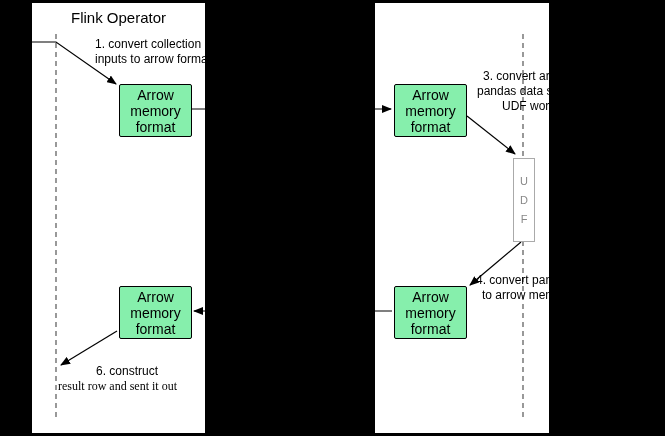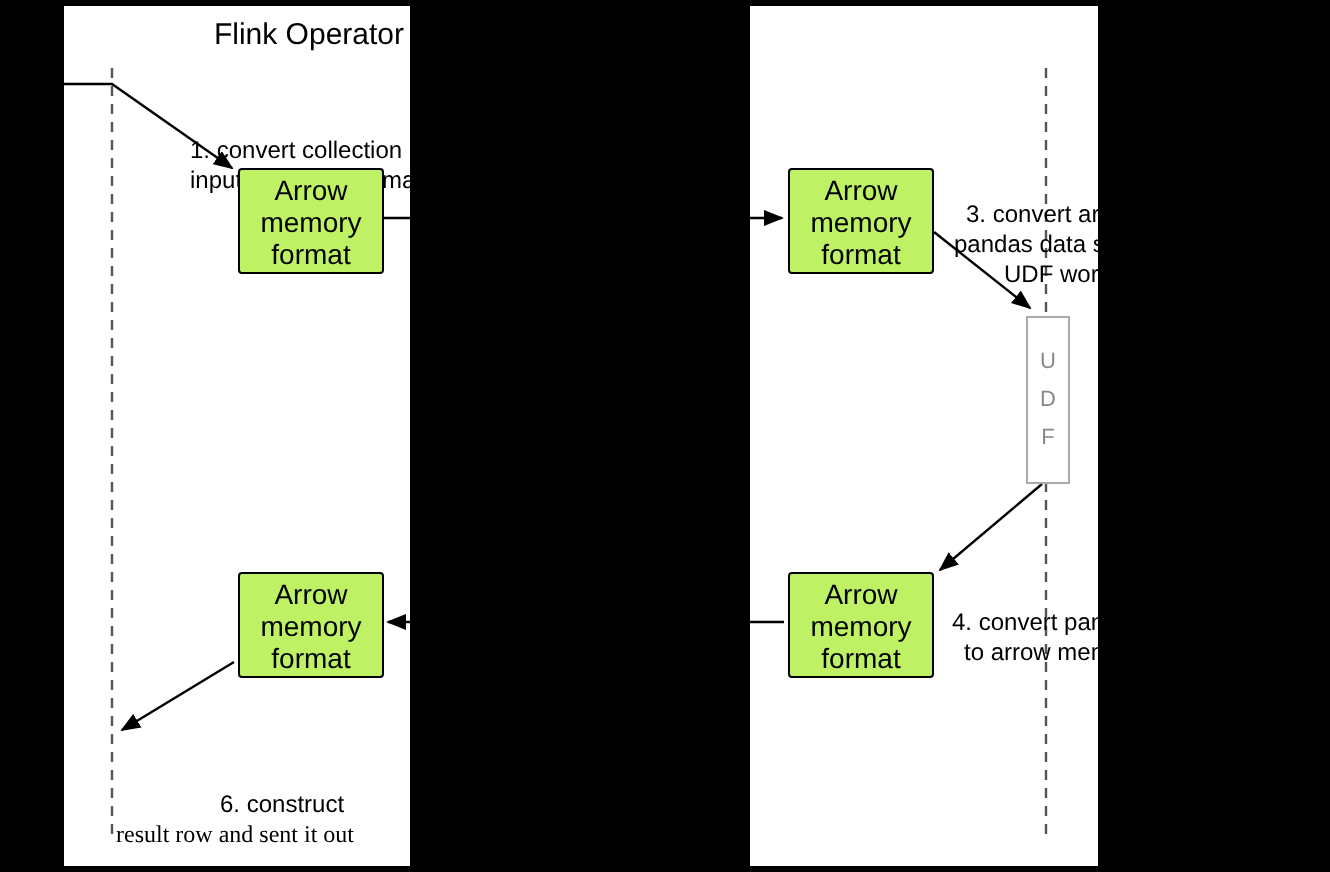--- a/index.html
+++ b/index.html
@@ -26,26 +26,25 @@
   #right-panel { left: 374px; top: 2px; width: 176px; height: 432px; }
 
   .panel-title {
     position: absolute;
     top: 6px; left: 0;
     width: 100%;
     text-align: center;
     font-size: 15px;
     color: #000000;
     z-index: 10;
-    padding-left: 36px;
   }
   .node-box {
     position: absolute;
     width: 73px; height: 53px;
-    background: #bef264;
+    background: #86efac;
     border: 1px solid #000000;
     border-radius: 2px;
     box-sizing: border-box;
     display: flex;
     align-items: center;
     justify-content: center;
     text-align: center;
     font-size: 14px;
     line-height: 16px;
     color: #000000;
@@ -56,26 +55,25 @@
   #flink-box-top,  #python-box-top    { top: 81px; }
   #flink-box-bottom, #python-box-bottom { top: 283px; }
 
   .ann-line {
     position: absolute;
     white-space: nowrap;
     font-size: 12px;
     line-height: 15px;
     color: #000000;
     z-index: 10;
-    margin-top: 31px;
   }
   
   #step1-line1 { left: 63px;  top: 34px; }
   #step1-line2 { left: 63px;  top: 49px; }
-  #step6-line1 { left: 78px;  top: 361px; }
+  #step6-line1 { left: 64px;  top: 361px; }
   #step6-line2 { left: 26px;  top: 376px; font-family: Liberation Serif, serif; }
   
   #step3-line1 { left: 108px; top: 66px; }
   #step3-line2 { left: 102px; top: 81px; }
   #step3-line3 { left: 127px; top: 96px; }
   #step4-line1 { left: 101px; top: 270px; }
   #step4-line2 { left: 107px; top: 285px; }
 
   #udf-box {
     position: absolute;

